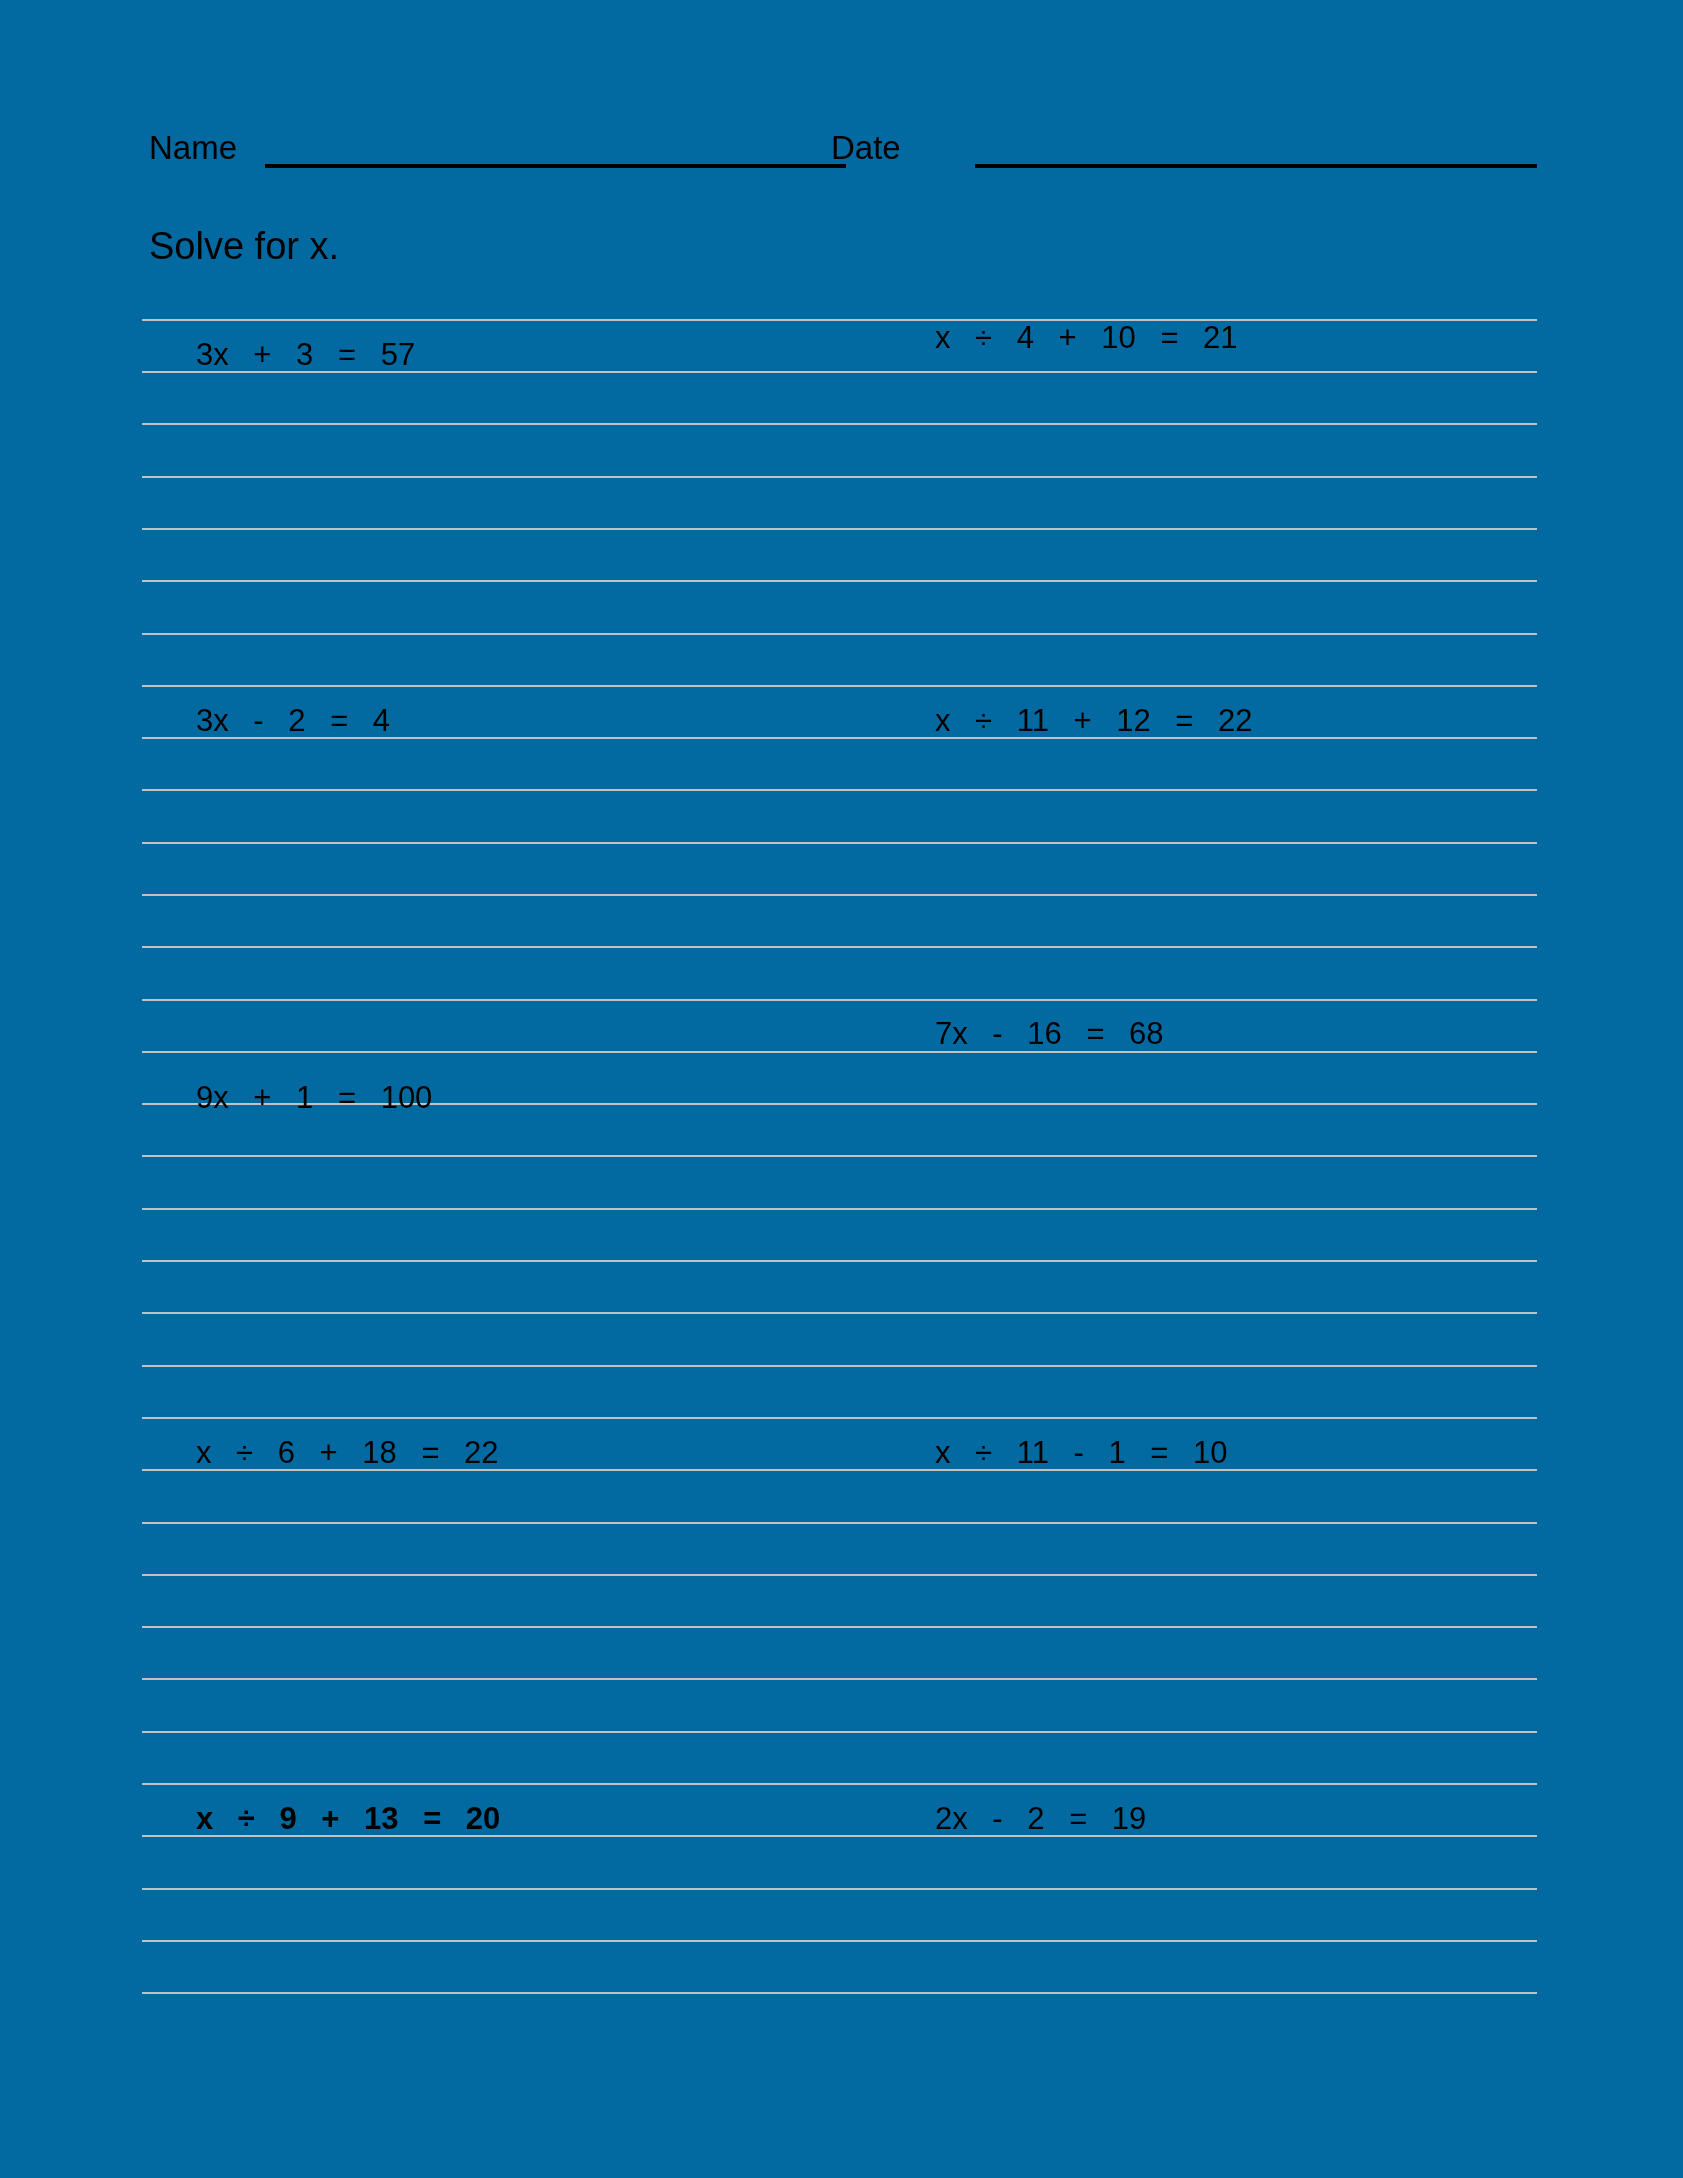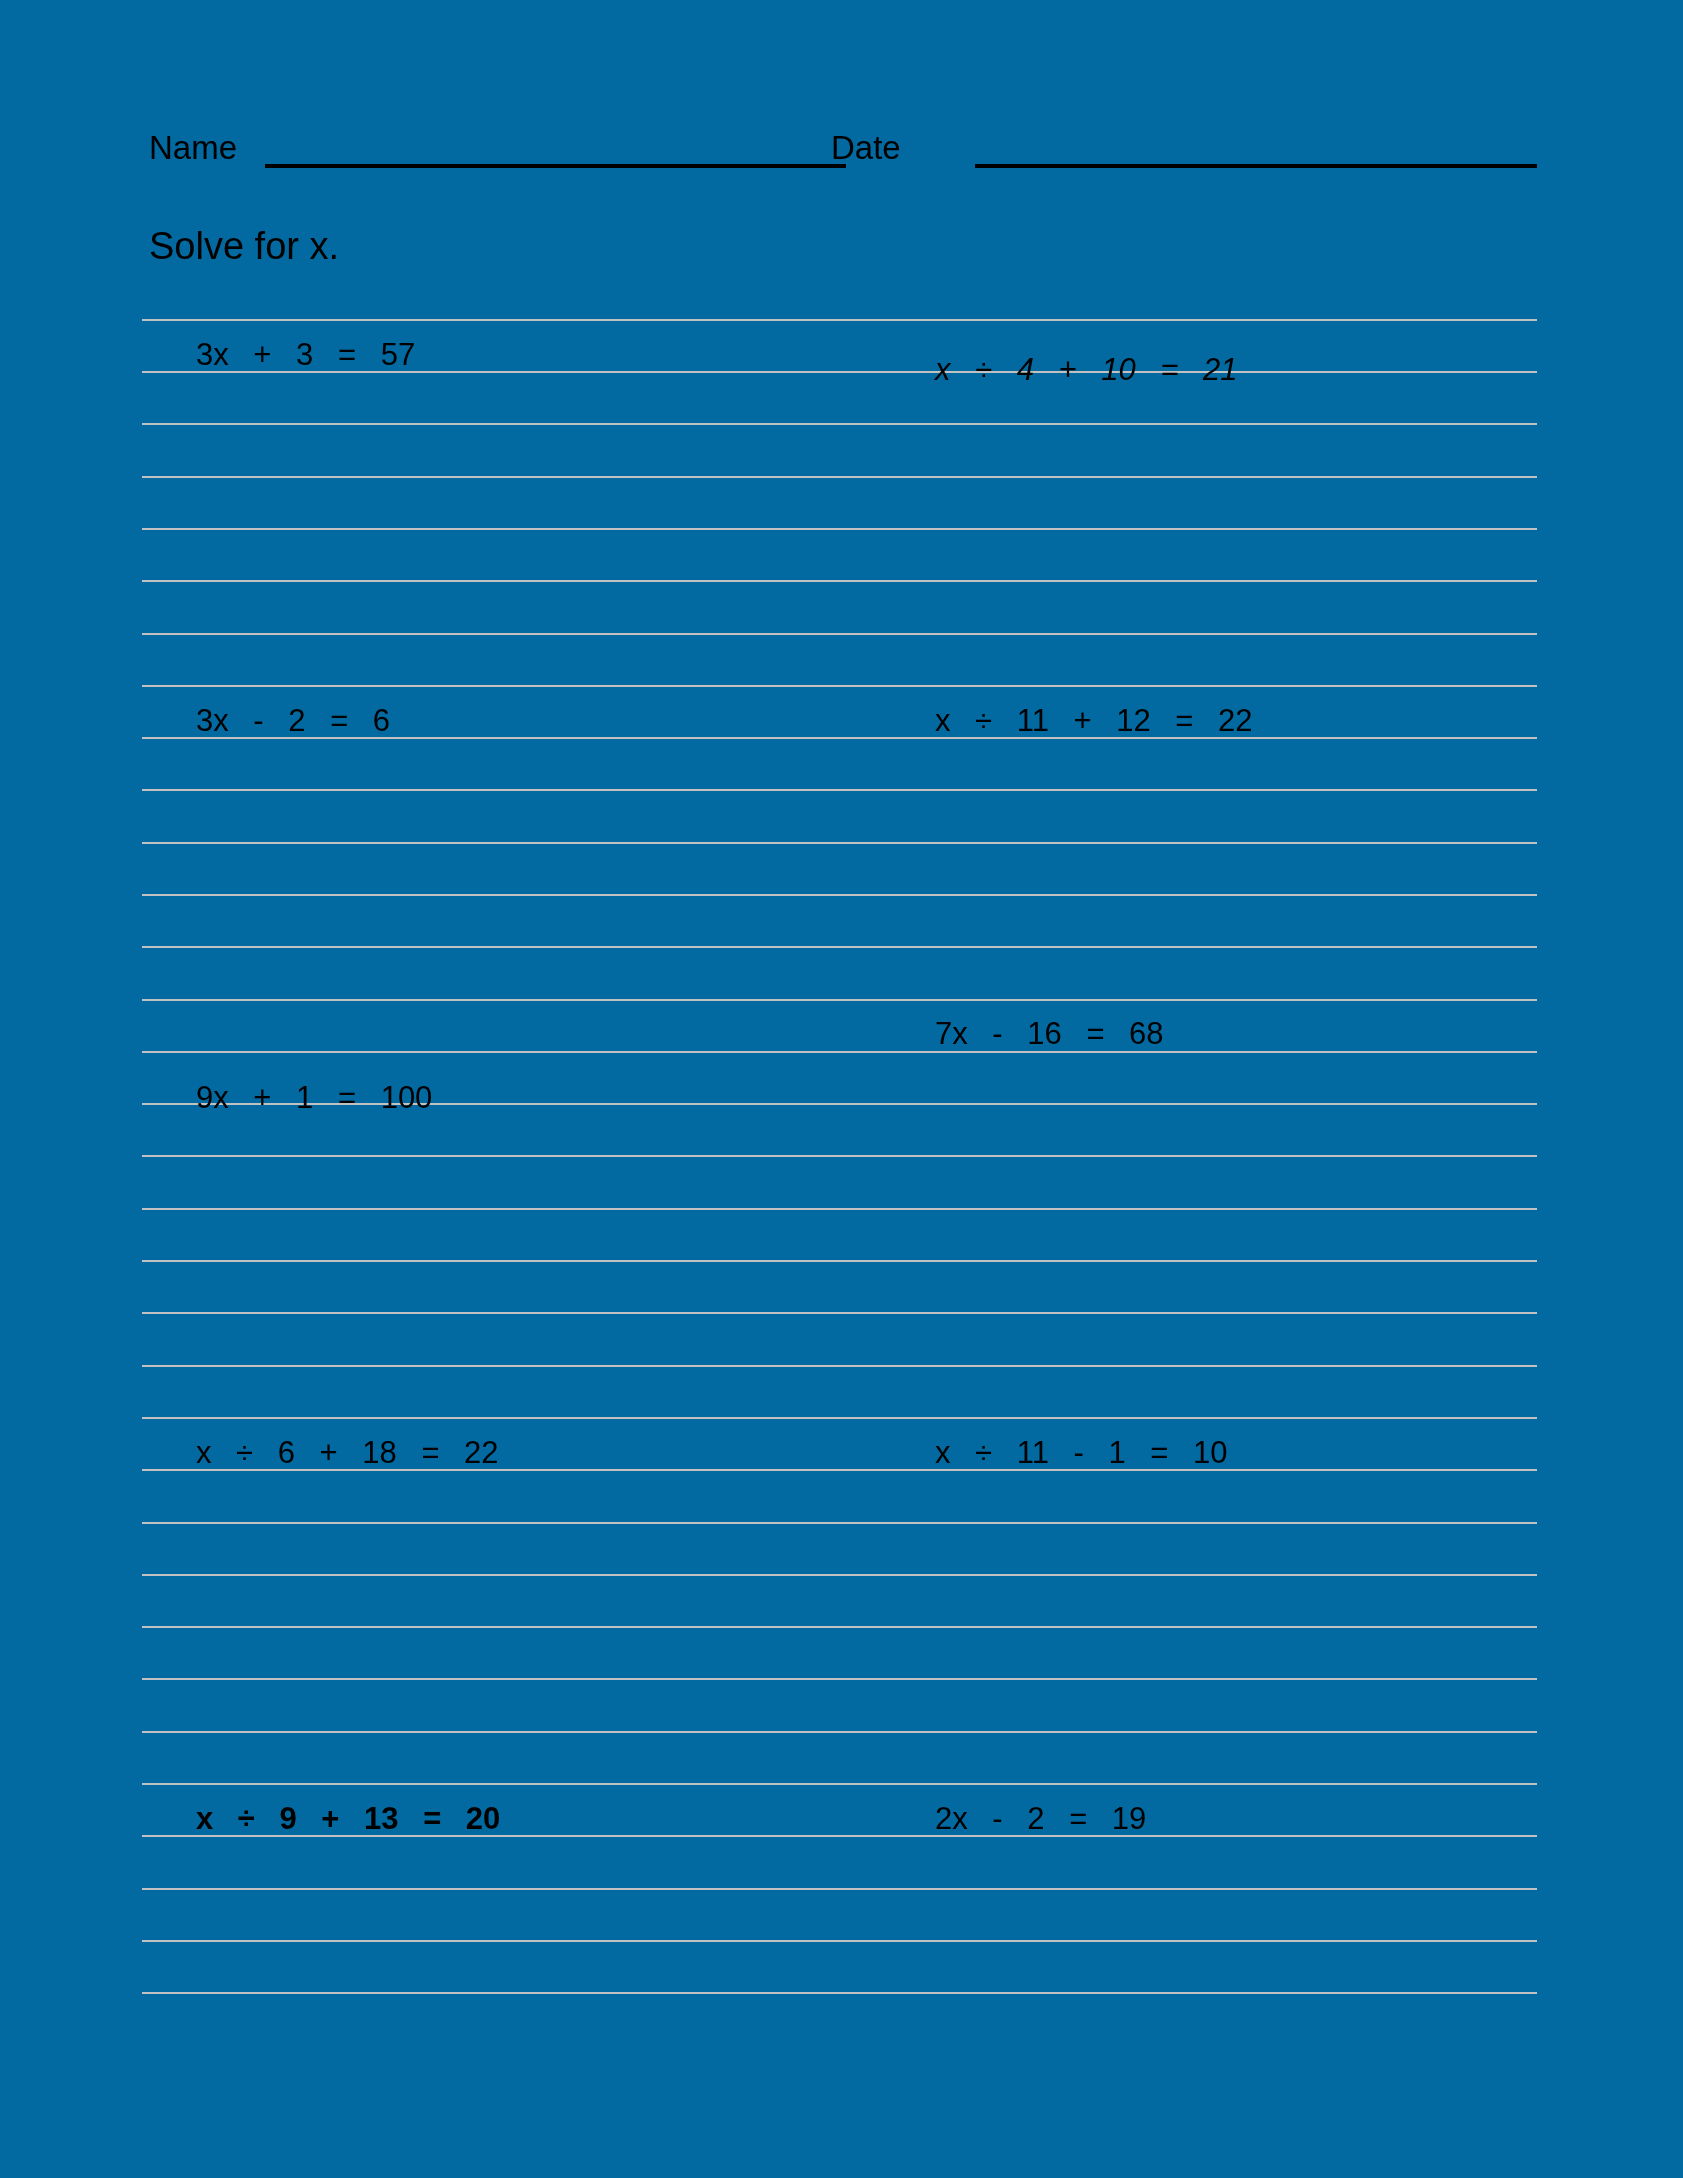--- a/index.html
+++ b/index.html
@@ -95,23 +95,23 @@
       <div class="line" style="top: 1678px; background: rgb(193, 193, 193);"></div>
       <div class="line" style="top: 1731px; background: rgb(193, 193, 193);"></div>
       <div class="line" style="top: 1783px; background: rgb(193, 193, 193);"></div>
       <div class="line" style="top: 1835px; background: rgb(193, 193, 193);"></div>
       <div class="line" style="top: 1888px; background: rgb(193, 193, 193);"></div>
       <div class="line" style="top: 1940px; background: rgb(193, 193, 193);"></div>
       <div class="line" style="top: 1992px; background: rgb(193, 193, 193);"></div>
     </div>
 
   <div class="eq col-left" style="top:319px;">3x + 3 = 57</div>
-  <div class="eq col-right" style="top:334px;font-style:italic;">x ÷ 4 + 10 = 21</div>
+  <div class="eq col-right" style="top:302px;">x ÷ 4 + 10 = 21</div>
 
-  <div class="eq col-left" style="top:685px;">3x - 2 = 6</div>
+  <div class="eq col-left" style="top:685px;">3x - 2 = 4</div>
   <div class="eq col-right" style="top:685px;">x ÷ 11 + 12 = 22</div>
 
   <div class="eq col-left" style="top:1050px;margin-top:12px;">9x + 1 = 100</div>
   <div class="eq col-right" style="top:998px;">7x - 16 = 68</div>
 
   <div class="eq col-left" style="top:1417px;">x ÷ 6 + 18 = 22</div>
   <div class="eq col-right" style="top:1417px;">x ÷ 11 - 1 = 10</div>
 
   <div class="eq col-left" style="top:1783px;font-weight:bold;">x ÷ 9 + 13 = 20</div>
   <div class="eq col-right" style="top:1783px;">2x - 2 = 19</div>

